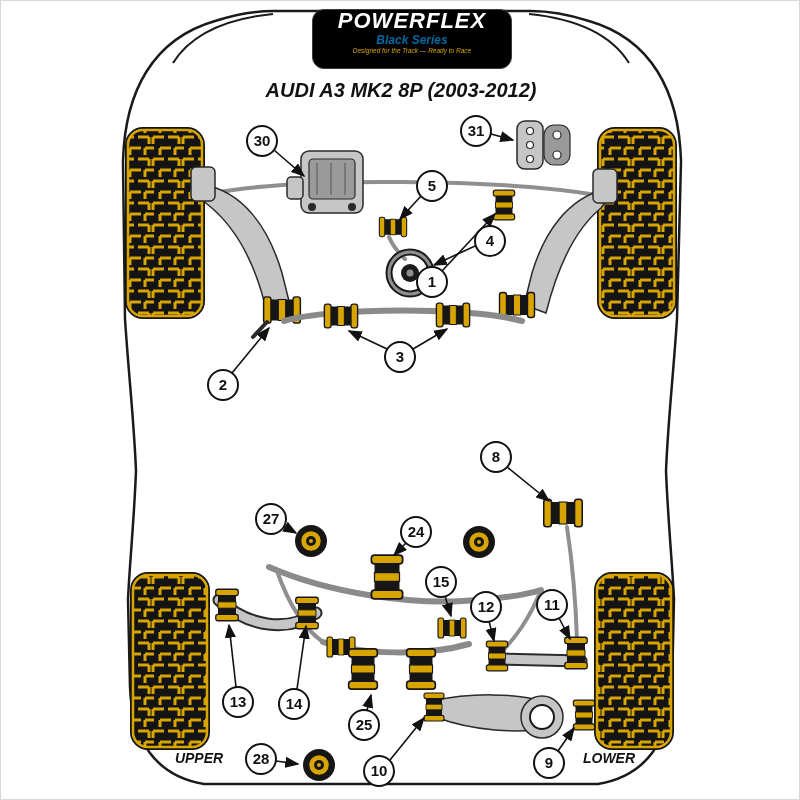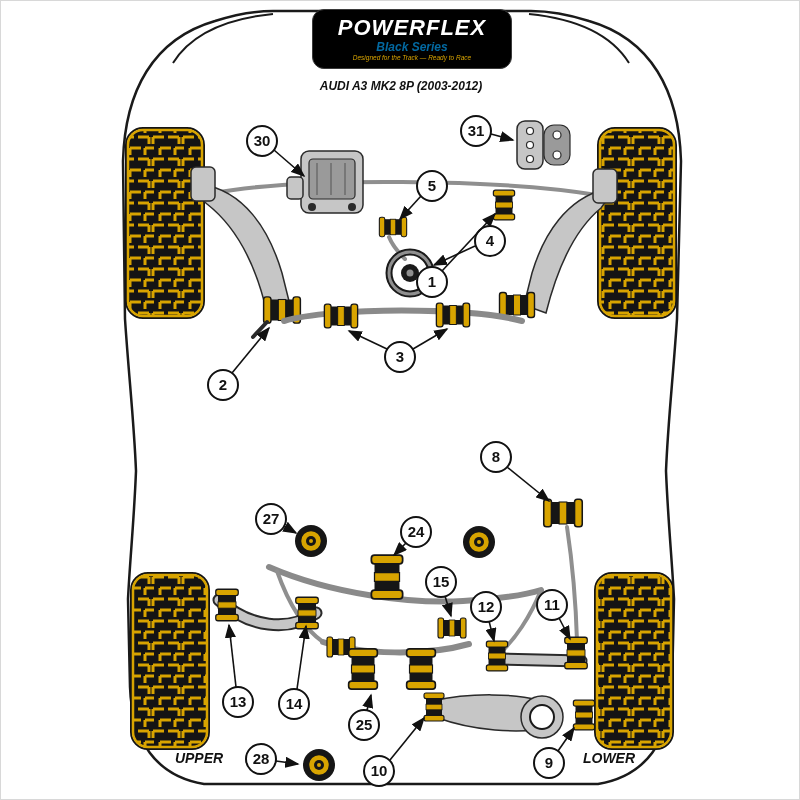--- a/index.html
+++ b/index.html
@@ -1,26 +1,26 @@
 <!DOCTYPE html>
 <html><head>
 <meta charset="utf-8">
 <style>
   html,body{margin:0;padding:0;background:#fff;}
   .canvas{position:relative;width:800px;height:800px;background:#fff;border:1px solid #d8d8d8;
           box-sizing:border-box;overflow:hidden;font-family:"Liberation Sans",sans-serif;}
   .canvas > svg{position:absolute;left:0;top:0;}
   .logo{position:absolute;left:311px;top:8px;width:198px;height:58px;background:#000;
         border-radius:12px;border:1px solid #3a3a3a;display:flex;flex-direction:column;
-        align-items:center;justify-content:center;gap:2px;}
+        align-items:center;gap:2px;}
   .logo-brand{color:#fff;font-weight:bold;font-style:italic;font-size:22px;letter-spacing:1px;line-height:1;}
   .logo-series{color:#0369a1;font-weight:bold;font-style:italic;font-size:12px;line-height:1;}
   .logo-tagline{color:#d8a400;font-style:italic;font-size:6.5px;line-height:1;}
   .title{position:absolute;left:0;top:78px;width:800px;text-align:center;font-weight:bold;
-         font-style:italic;font-size:12px;color:#111;}
+         font-style:italic;font-size:20px;color:#111;}
   .car-outline{fill:#fff;stroke:#1a1a1a;stroke-width:2.5;}
   .detail-line{fill:none;stroke:#1a1a1a;stroke-width:2;}
   .metal{fill:#c6c6c6;stroke:#2a2a2a;stroke-width:1.5;}
   .metal-dark{fill:#9a9a9a;stroke:#2a2a2a;stroke-width:1.2;}
   .metal-line{fill:none;stroke:#8f8f8f;stroke-width:4;stroke-linecap:round;}
   .arb{fill:none;stroke:#8a8a8a;stroke-width:6;stroke-linecap:round;}
   .band-outer{fill:none;stroke:#2a2a2a;stroke-width:13;stroke-linecap:round;}
   .band-inner{fill:none;stroke:#c6c6c6;stroke-width:9;stroke-linecap:round;}
   .thin{stroke:#555;stroke-width:1;}
   .dark{fill:#2a2a2a;}

